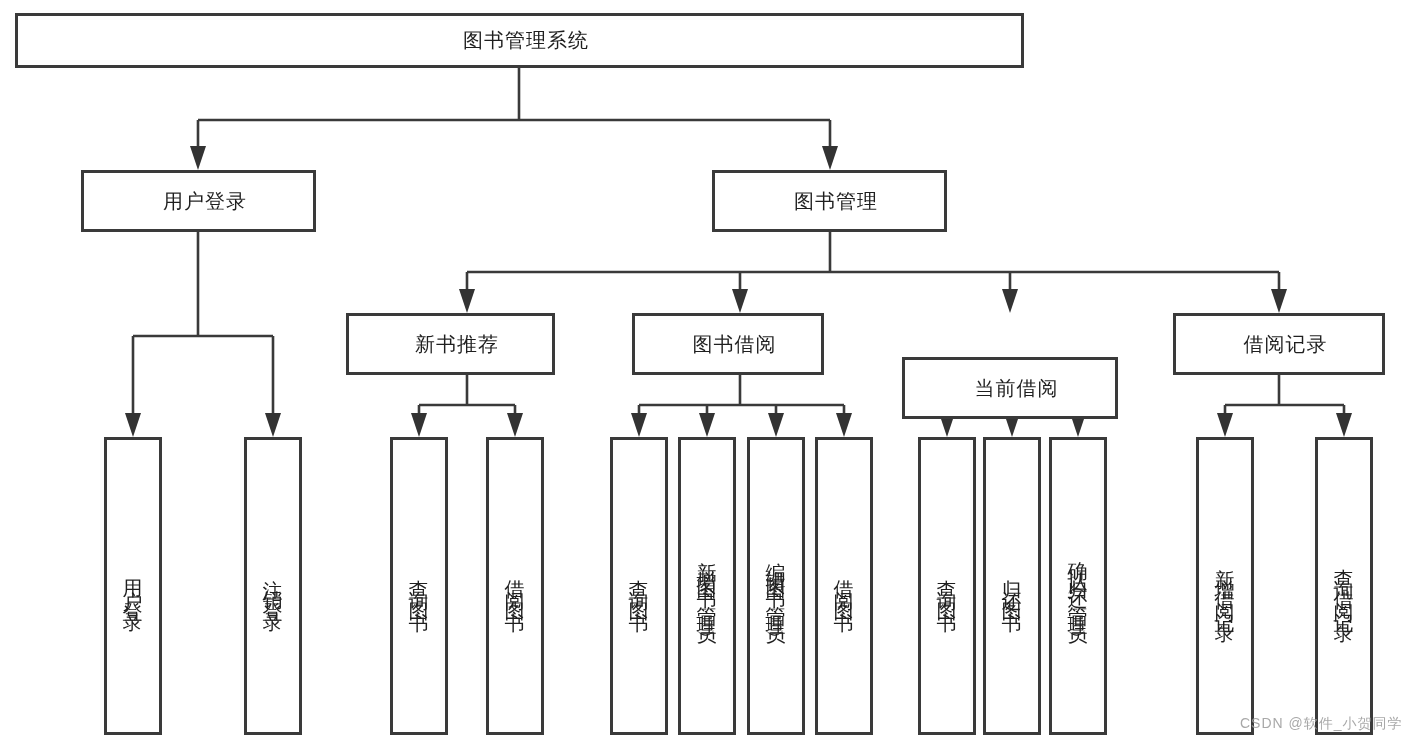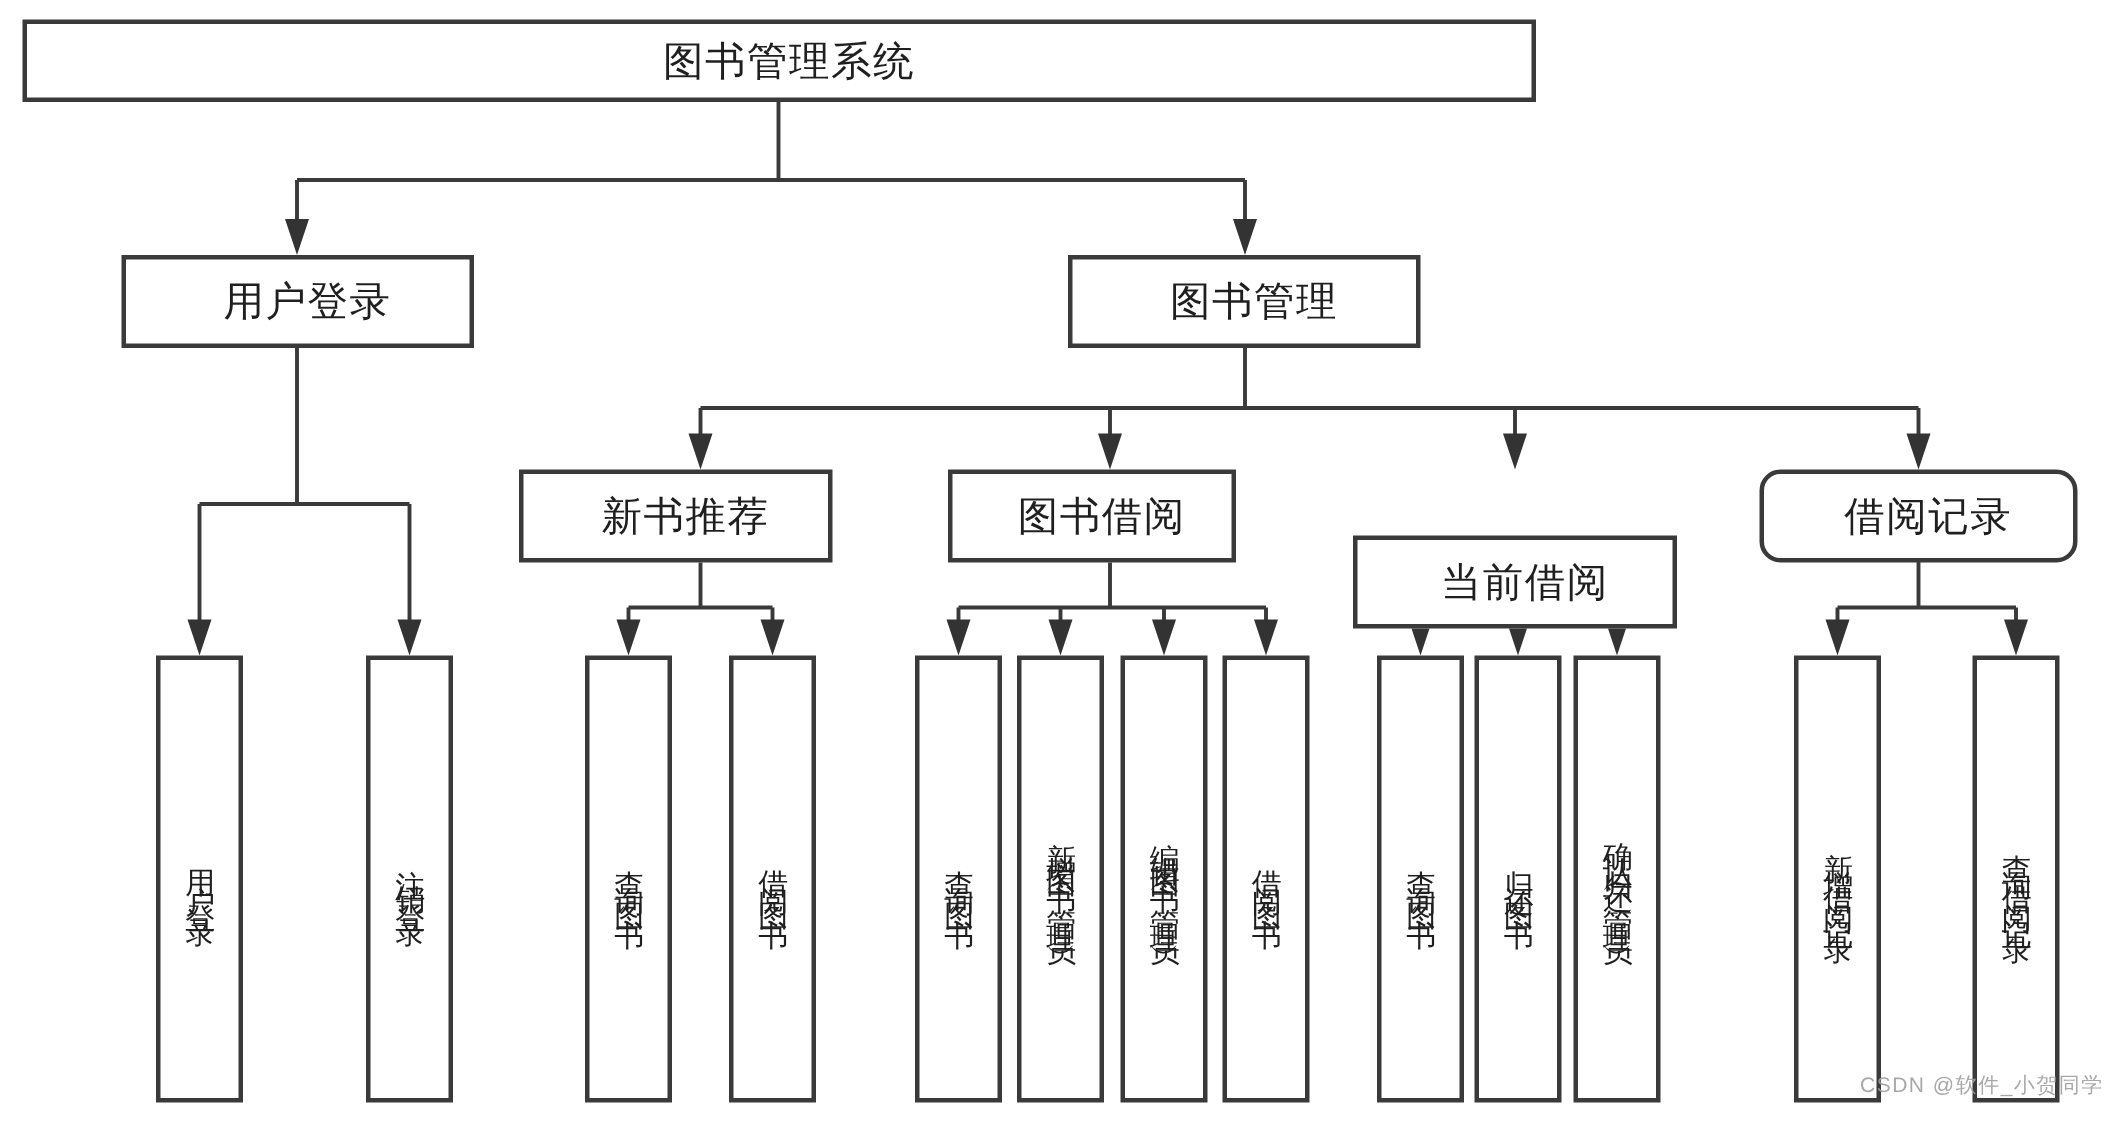--- a/index.html
+++ b/index.html
@@ -21,21 +21,21 @@
     box-sizing: border-box;
     border: 3px solid #3a3a3a;
     background: #ffffff;
     display: flex;
     align-items: center;
     justify-content: center;
     color: #1f1f1f;
     z-index: 2;
   }
   .node-h {
-    font-size: 27px;
+    font-size: 20px;
     letter-spacing: 1px;
     padding-left: 13px;
   }
   .node-root  { left: 15px;  top: 13px;  width: 1009px; height: 55px; }
   .node-l2    { top: 170px;  height: 62px; width: 235px; }
   .node-l3    { top: 313px;  height: 62px; }
   .node-leaf  { top: 437px;  height: 298px; width: 58px; }
   .leaf-text {
     writing-mode: vertical-rl;
     font-size: 20px;
@@ -128,21 +128,21 @@
 
   <div class="node node-h node-l3" style="left:346px;width:209px;">
     <span>新书推荐</span>
   </div>
   <div class="node node-h node-l3" style="left:632px;width:192px;">
     <span>图书借阅</span>
   </div>
   <div class="node node-h node-l3" style="left:902px;width:216px;margin-top:44px;">
     <span>当前借阅</span>
   </div>
-  <div class="node node-h node-l3" style="left:1173px;width:212px;border-radius:14px;">
+  <div class="node node-h node-l3" style="left:1173px;width:212px;">
     <span>借阅记录</span>
   </div>
 
   <div class="node node-leaf" style="left:104px;">
     <span class="leaf-text">用户登录</span>
   </div>
   <div class="node node-leaf" style="left:244px;">
     <span class="leaf-text">注销登录</span>
   </div>
 

